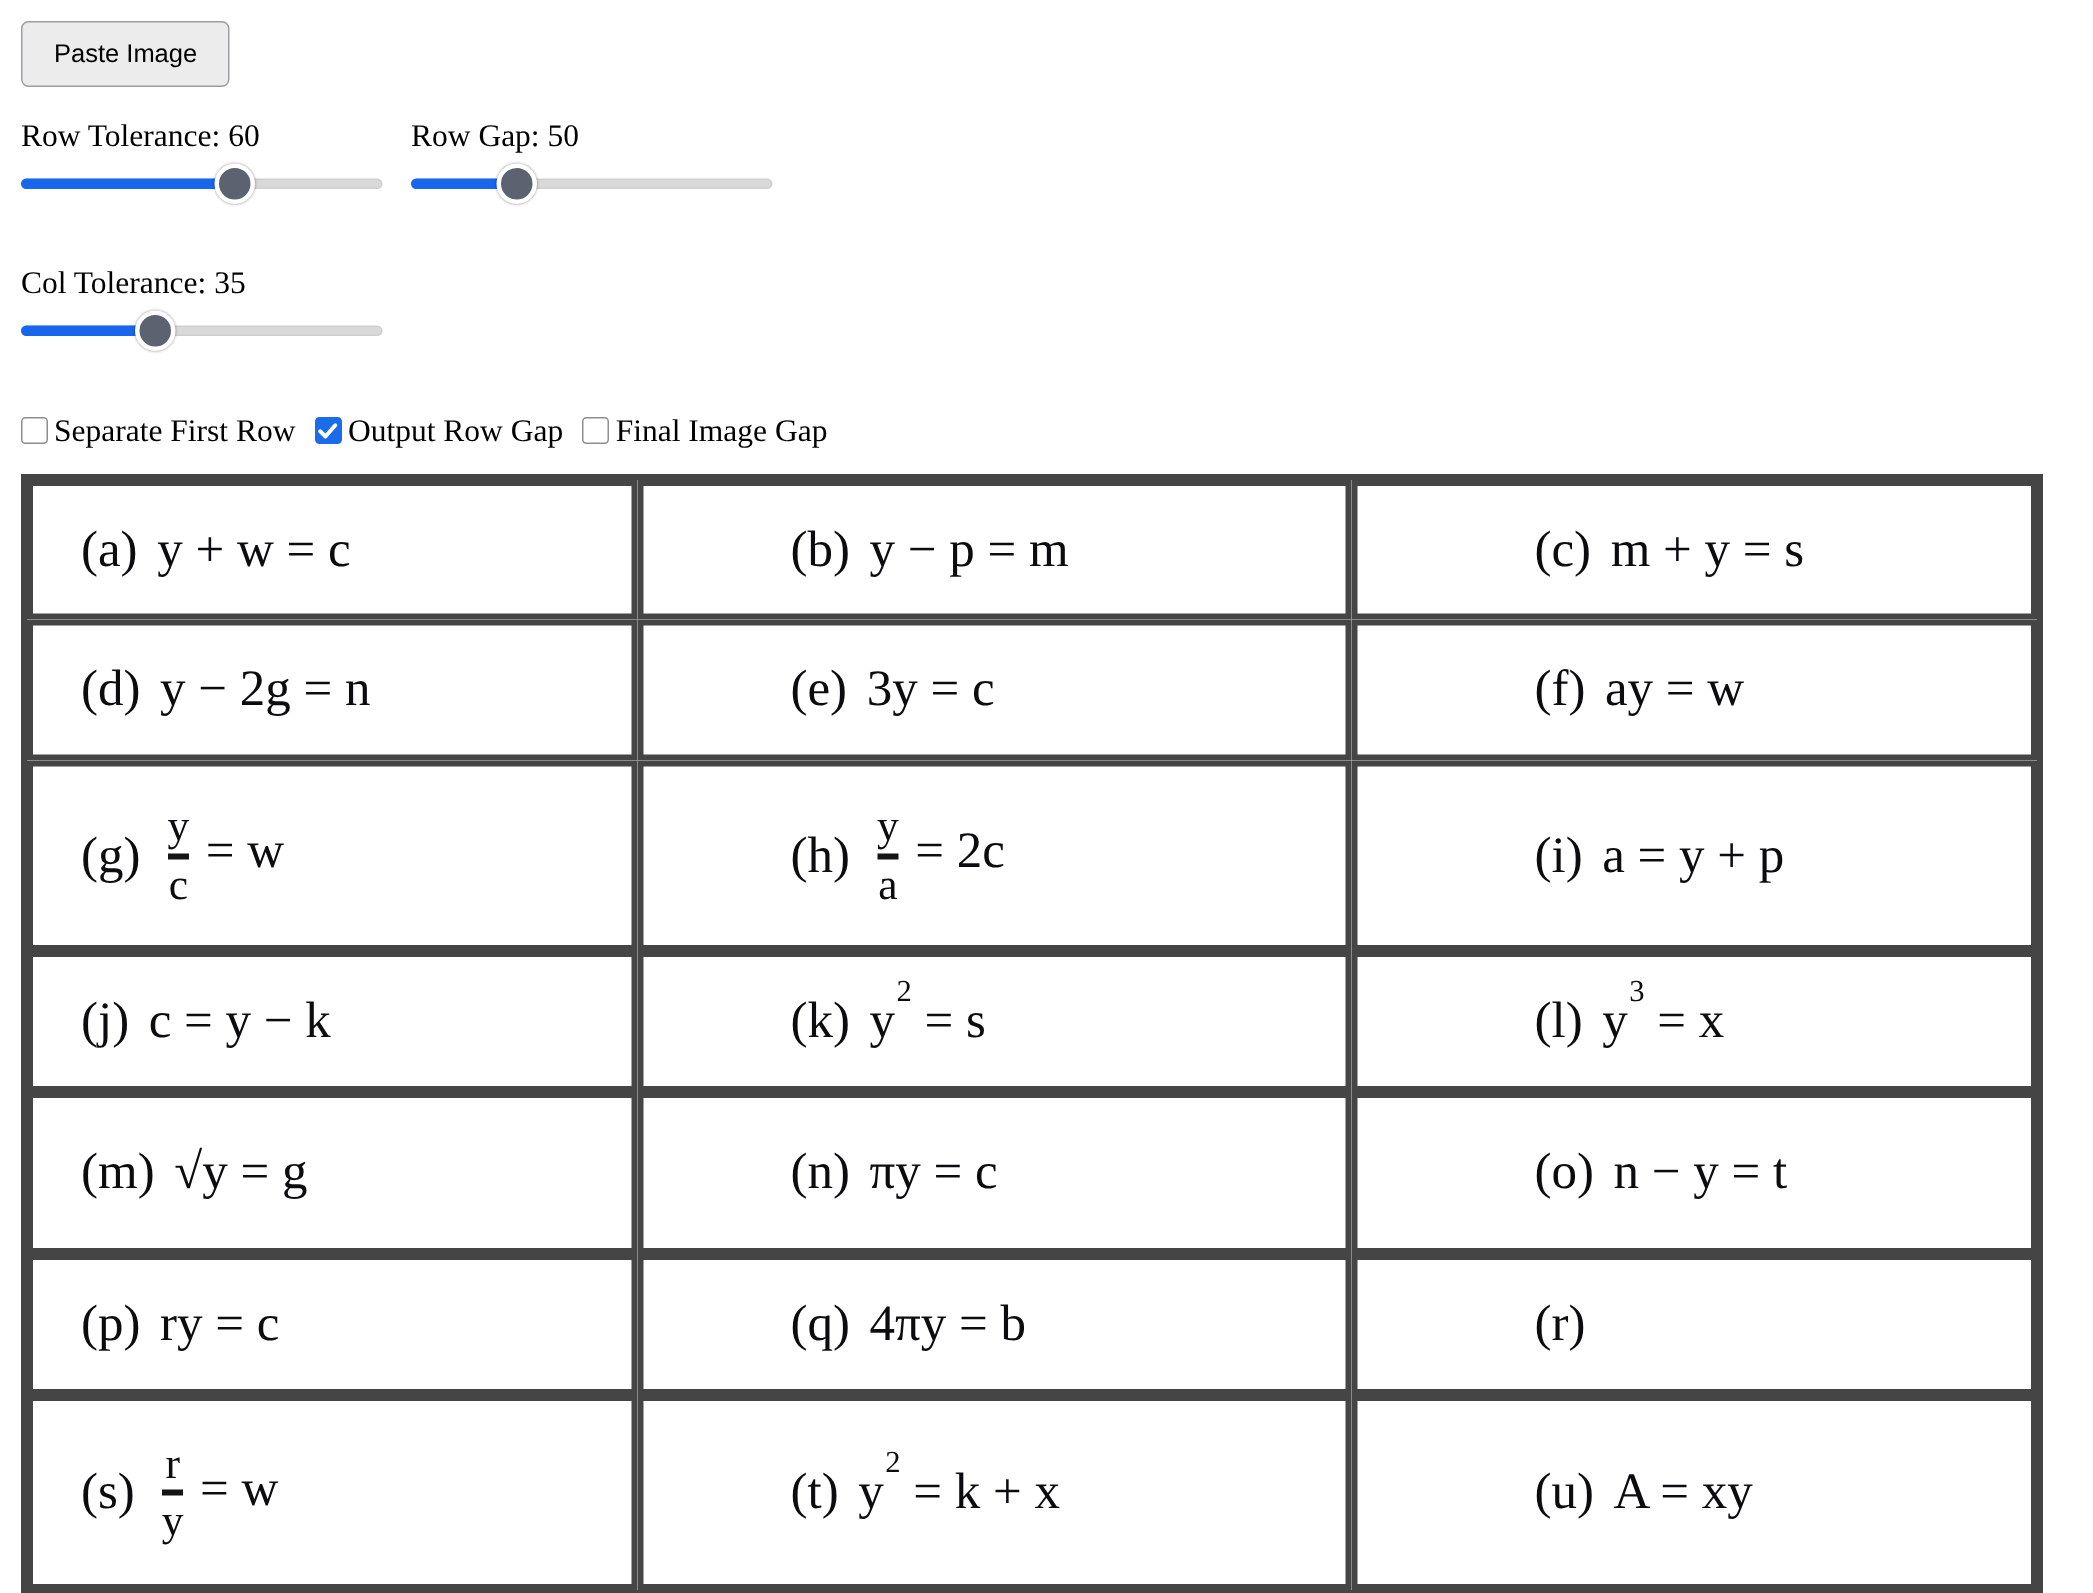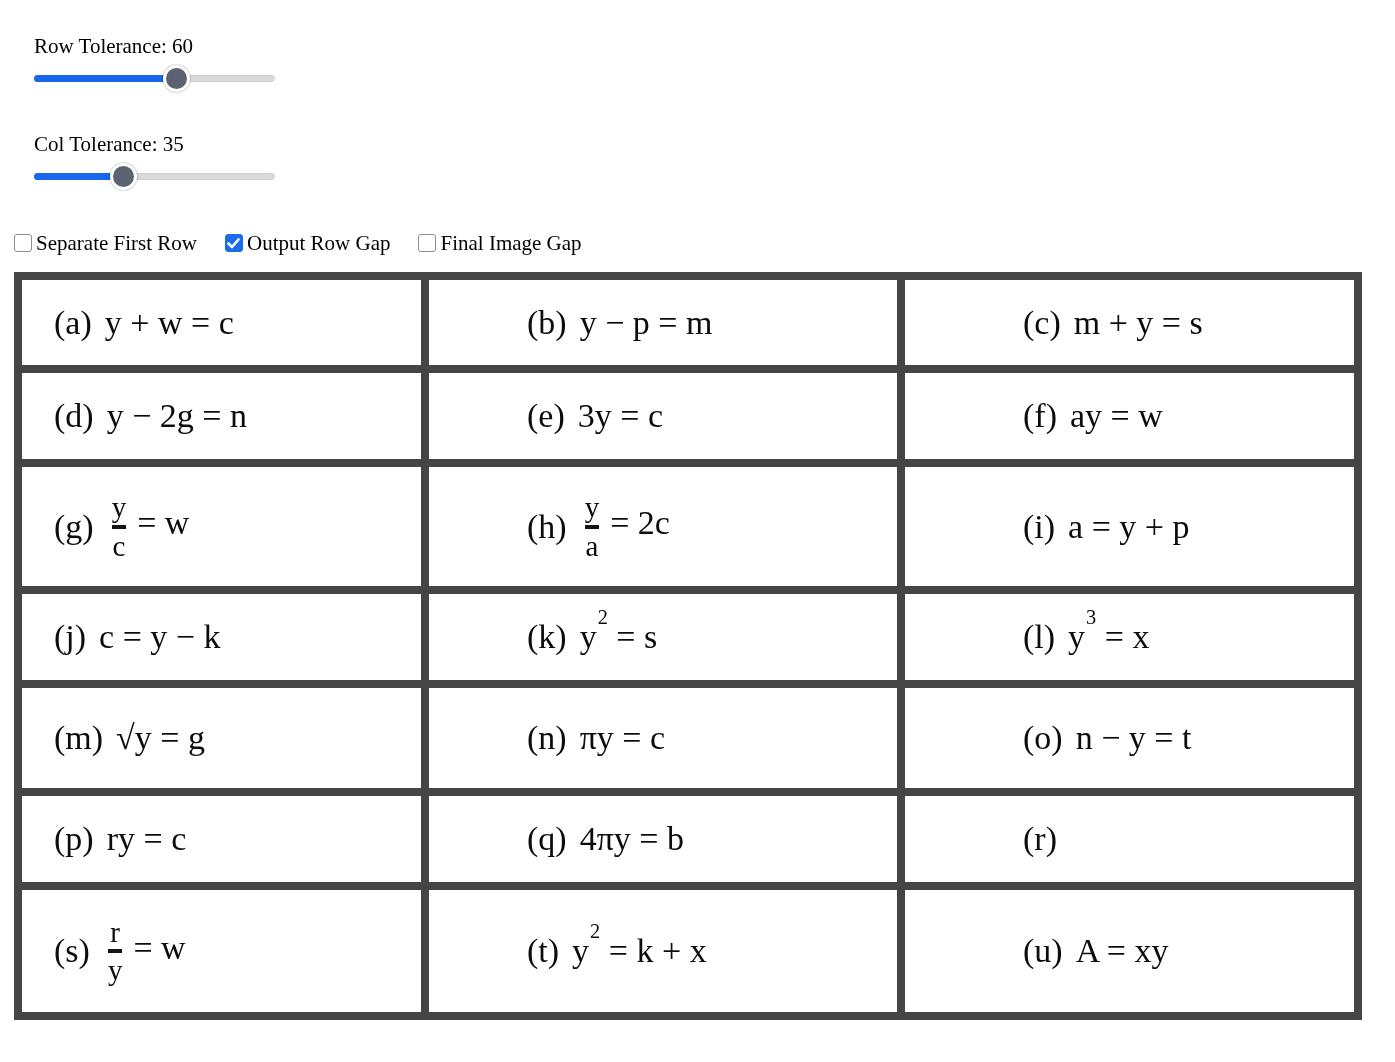--- a/index.html
+++ b/index.html
@@ -20,40 +20,40 @@
     border-radius:5px;
     height:44px; padding:0 21px;
     display:flex; align-items:center;
     cursor:pointer;
   }
 
   
   .sliders { margin-top:20px; }
   .slider-row { display:flex; gap:19px; }
   .slider-row + .slider-row { margin-top:38px;align-items:center; }
-  .slider-group { width:241px;margin-left:20px; }
+  .slider-group { width:241px; }
   .slider-label { font-size:21px; color:#000; height:24px; line-height:24px; white-space:nowrap; }
   .slider { position:relative; height:30px; margin-top:6px; cursor:pointer; }
   .slider .track {
     position:absolute; left:0; right:0; top:11px; height:7px;
     background:#d9d9d9; border:1px solid #cfcfcf; border-radius:4px;
   }
   .slider .fill {
     position:absolute; left:0; top:11px; height:7px;
     background:#1766ec; border-radius:4px 0 0 4px;
   }
   .slider .thumb {
     position:absolute; top:1px; width:27px; height:27px;
     margin-left:-13px; border-radius:50%;
     background:#5d6270; border:3px solid #ffffff;
     box-shadow:0 0 2px rgba(0,0,0,.45);
   }
 
   
-  .checks { margin-top:38px; display:flex; align-items:center; column-gap:28px; height:26px; }
+  .checks { margin-top:38px; display:flex; align-items:center; column-gap:13px; height:26px; }
   .check-item { display:flex; align-items:center; column-gap:4px; cursor:pointer; }
   .box {
     width:18px; height:18px; border-radius:3px;
     border:1px solid #8e8e8e; background:#fff;
     display:flex; align-items:center; justify-content:center;
     flex:0 0 auto;
   }
   .box.checked { background:#1b6ceb; border-color:#1b6ceb; }
   .box svg { display:block; }
   .check-label { font-size:21px; color:#000; white-space:nowrap; }
@@ -83,32 +83,41 @@
     display:inline-flex; flex-direction:column; align-items:center;
     vertical-align:middle; margin:0 11px 0 5px;
   }
   .frac .fnum, .frac .fden { font-size:29px; line-height:1.05; }
   .frac .fbar { align-self:stretch; height:4px; background:#141414; margin:2px 0; }
 </style>
 </head>
 <body>
 
 <div class="toolbar">
+  <button class="btn">Paste Image</button>
 </div>
 
 <div class="sliders">
   <div class="slider-row">
     <div class="slider-group">
       <div class="slider-label">Row Tolerance: 60</div>
       <div class="slider">
         <div class="track"></div>
         <div class="fill" style="width: 59%;"></div>
         <div class="thumb" style="left: 59%;"></div>
       </div>
     </div>
+    <div class="slider-group">
+      <div class="slider-label">Row Gap: 50</div>
+      <div class="slider">
+        <div class="track"></div>
+        <div class="fill" style="width: 29%;"></div>
+        <div class="thumb" style="left: 29%;"></div>
+      </div>
+    </div>
   </div>
   <div class="slider-row">
     <div class="slider-group">
       <div class="slider-label">Col Tolerance: 35</div>
       <div class="slider">
         <div class="track"></div>
         <div class="fill" style="width: 37%;"></div>
         <div class="thumb" style="left: 37%;"></div>
       </div>
     </div>

